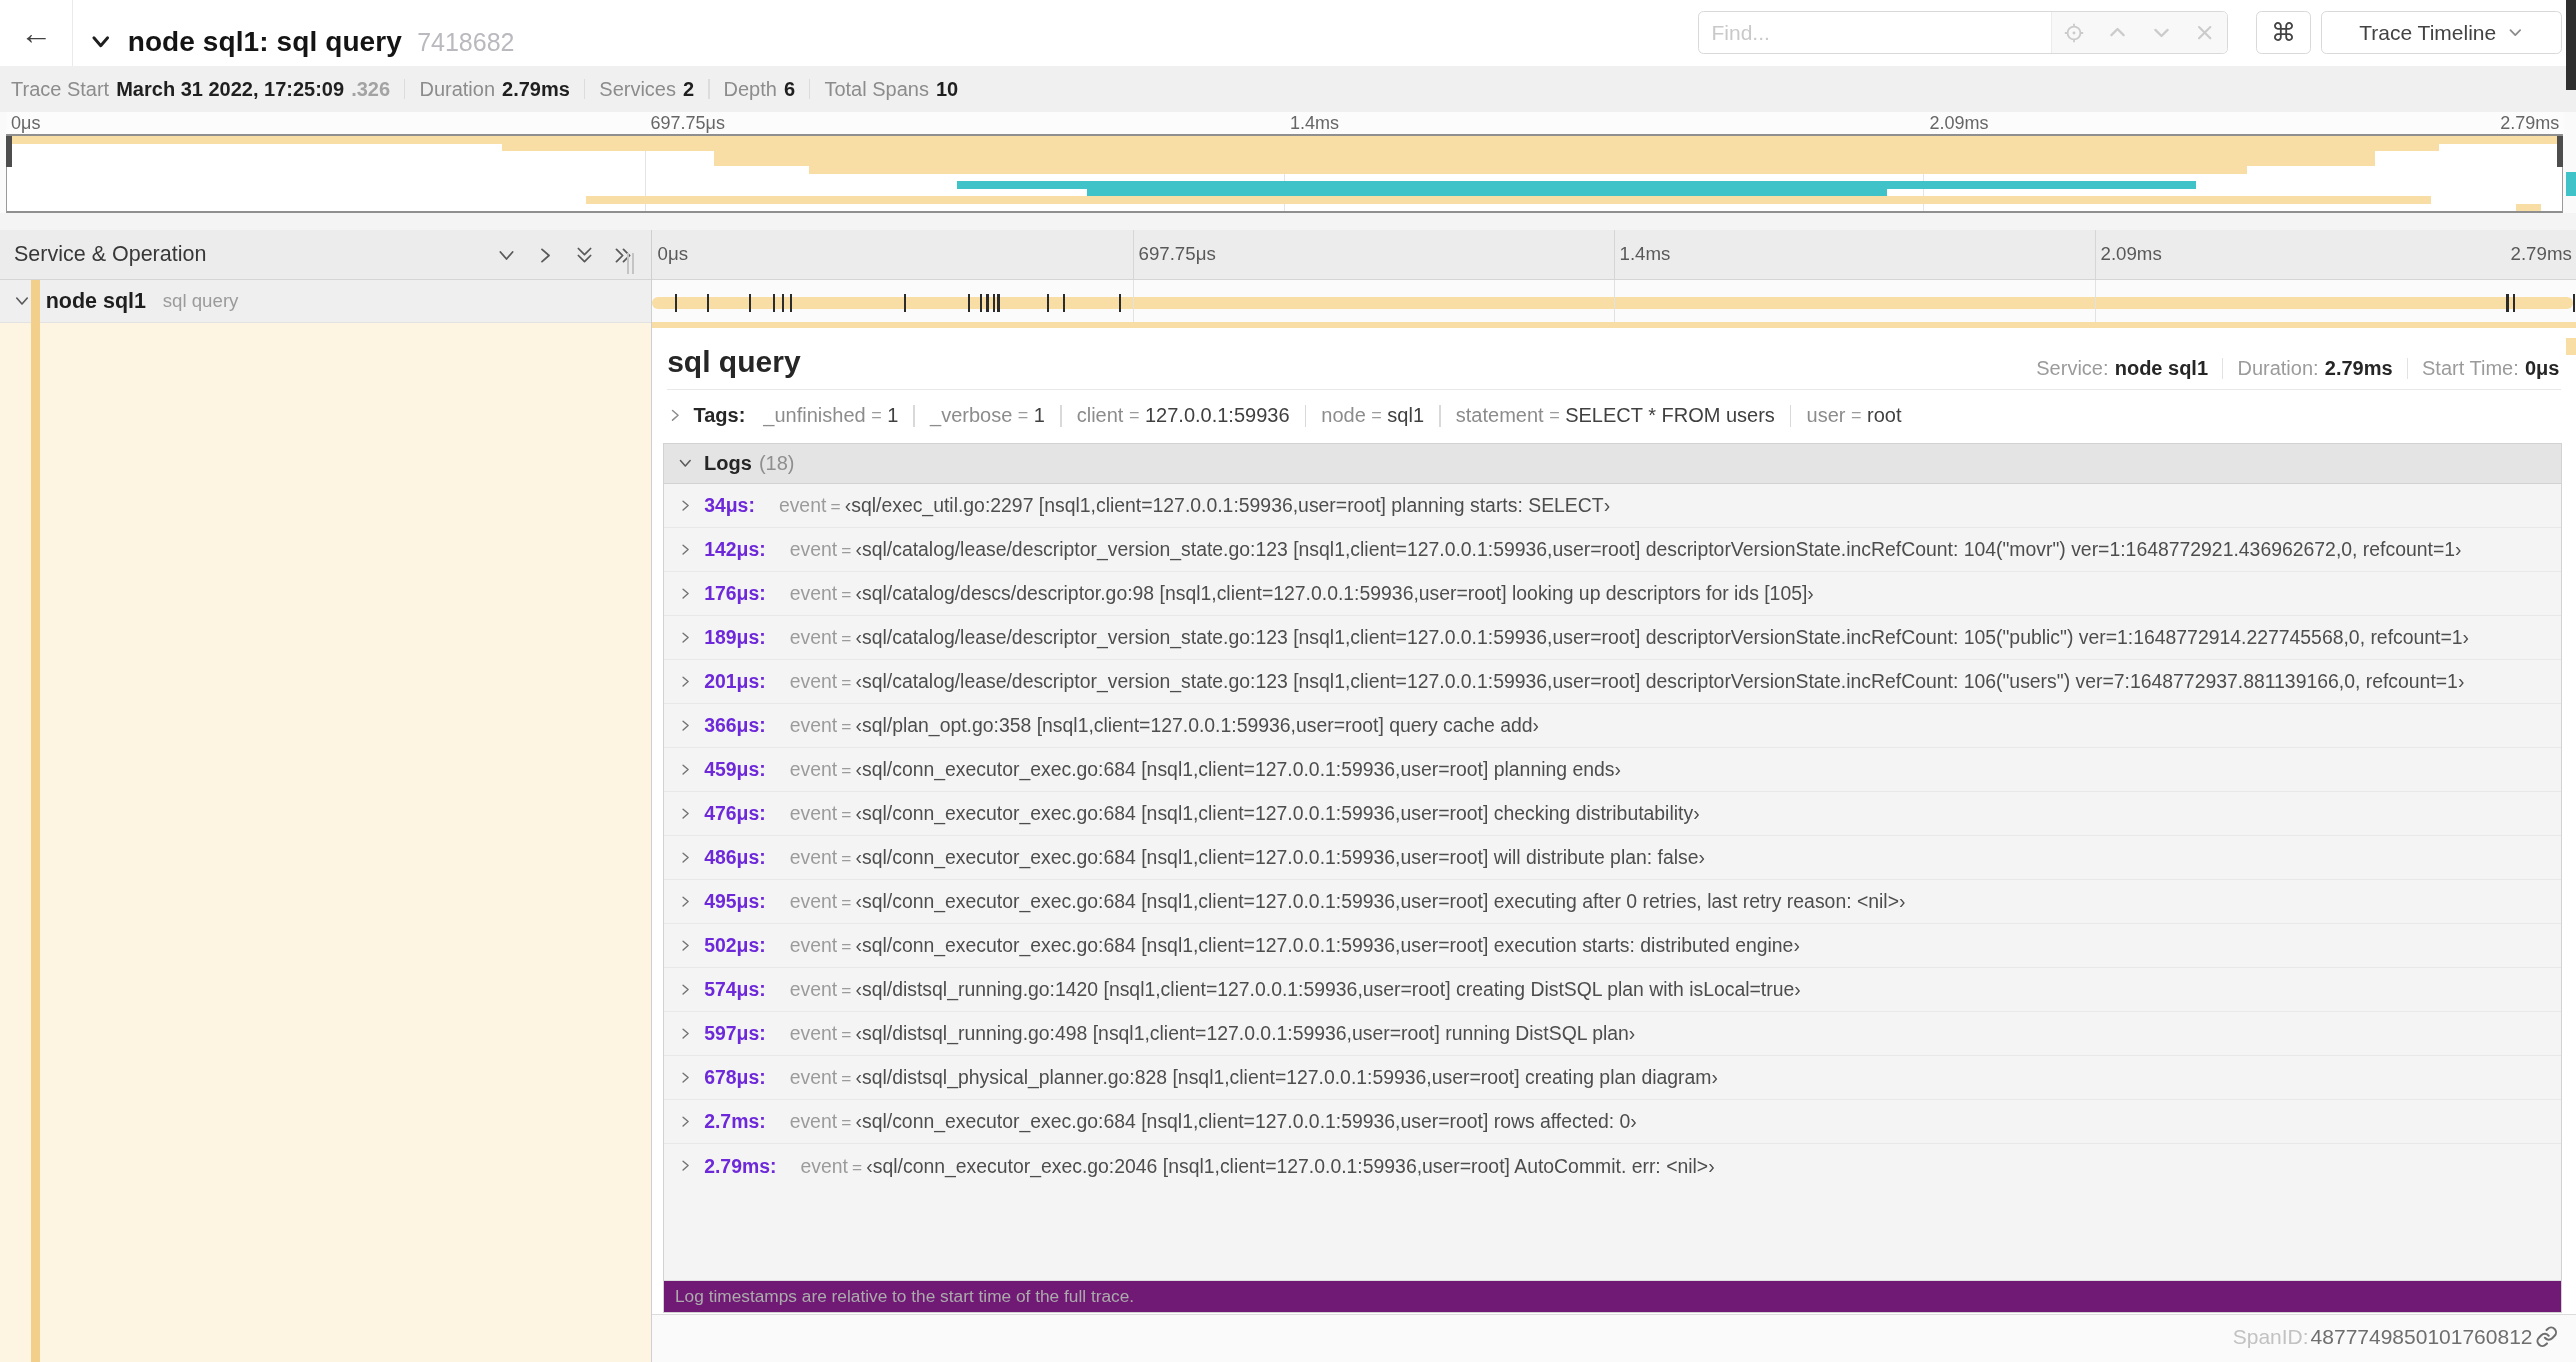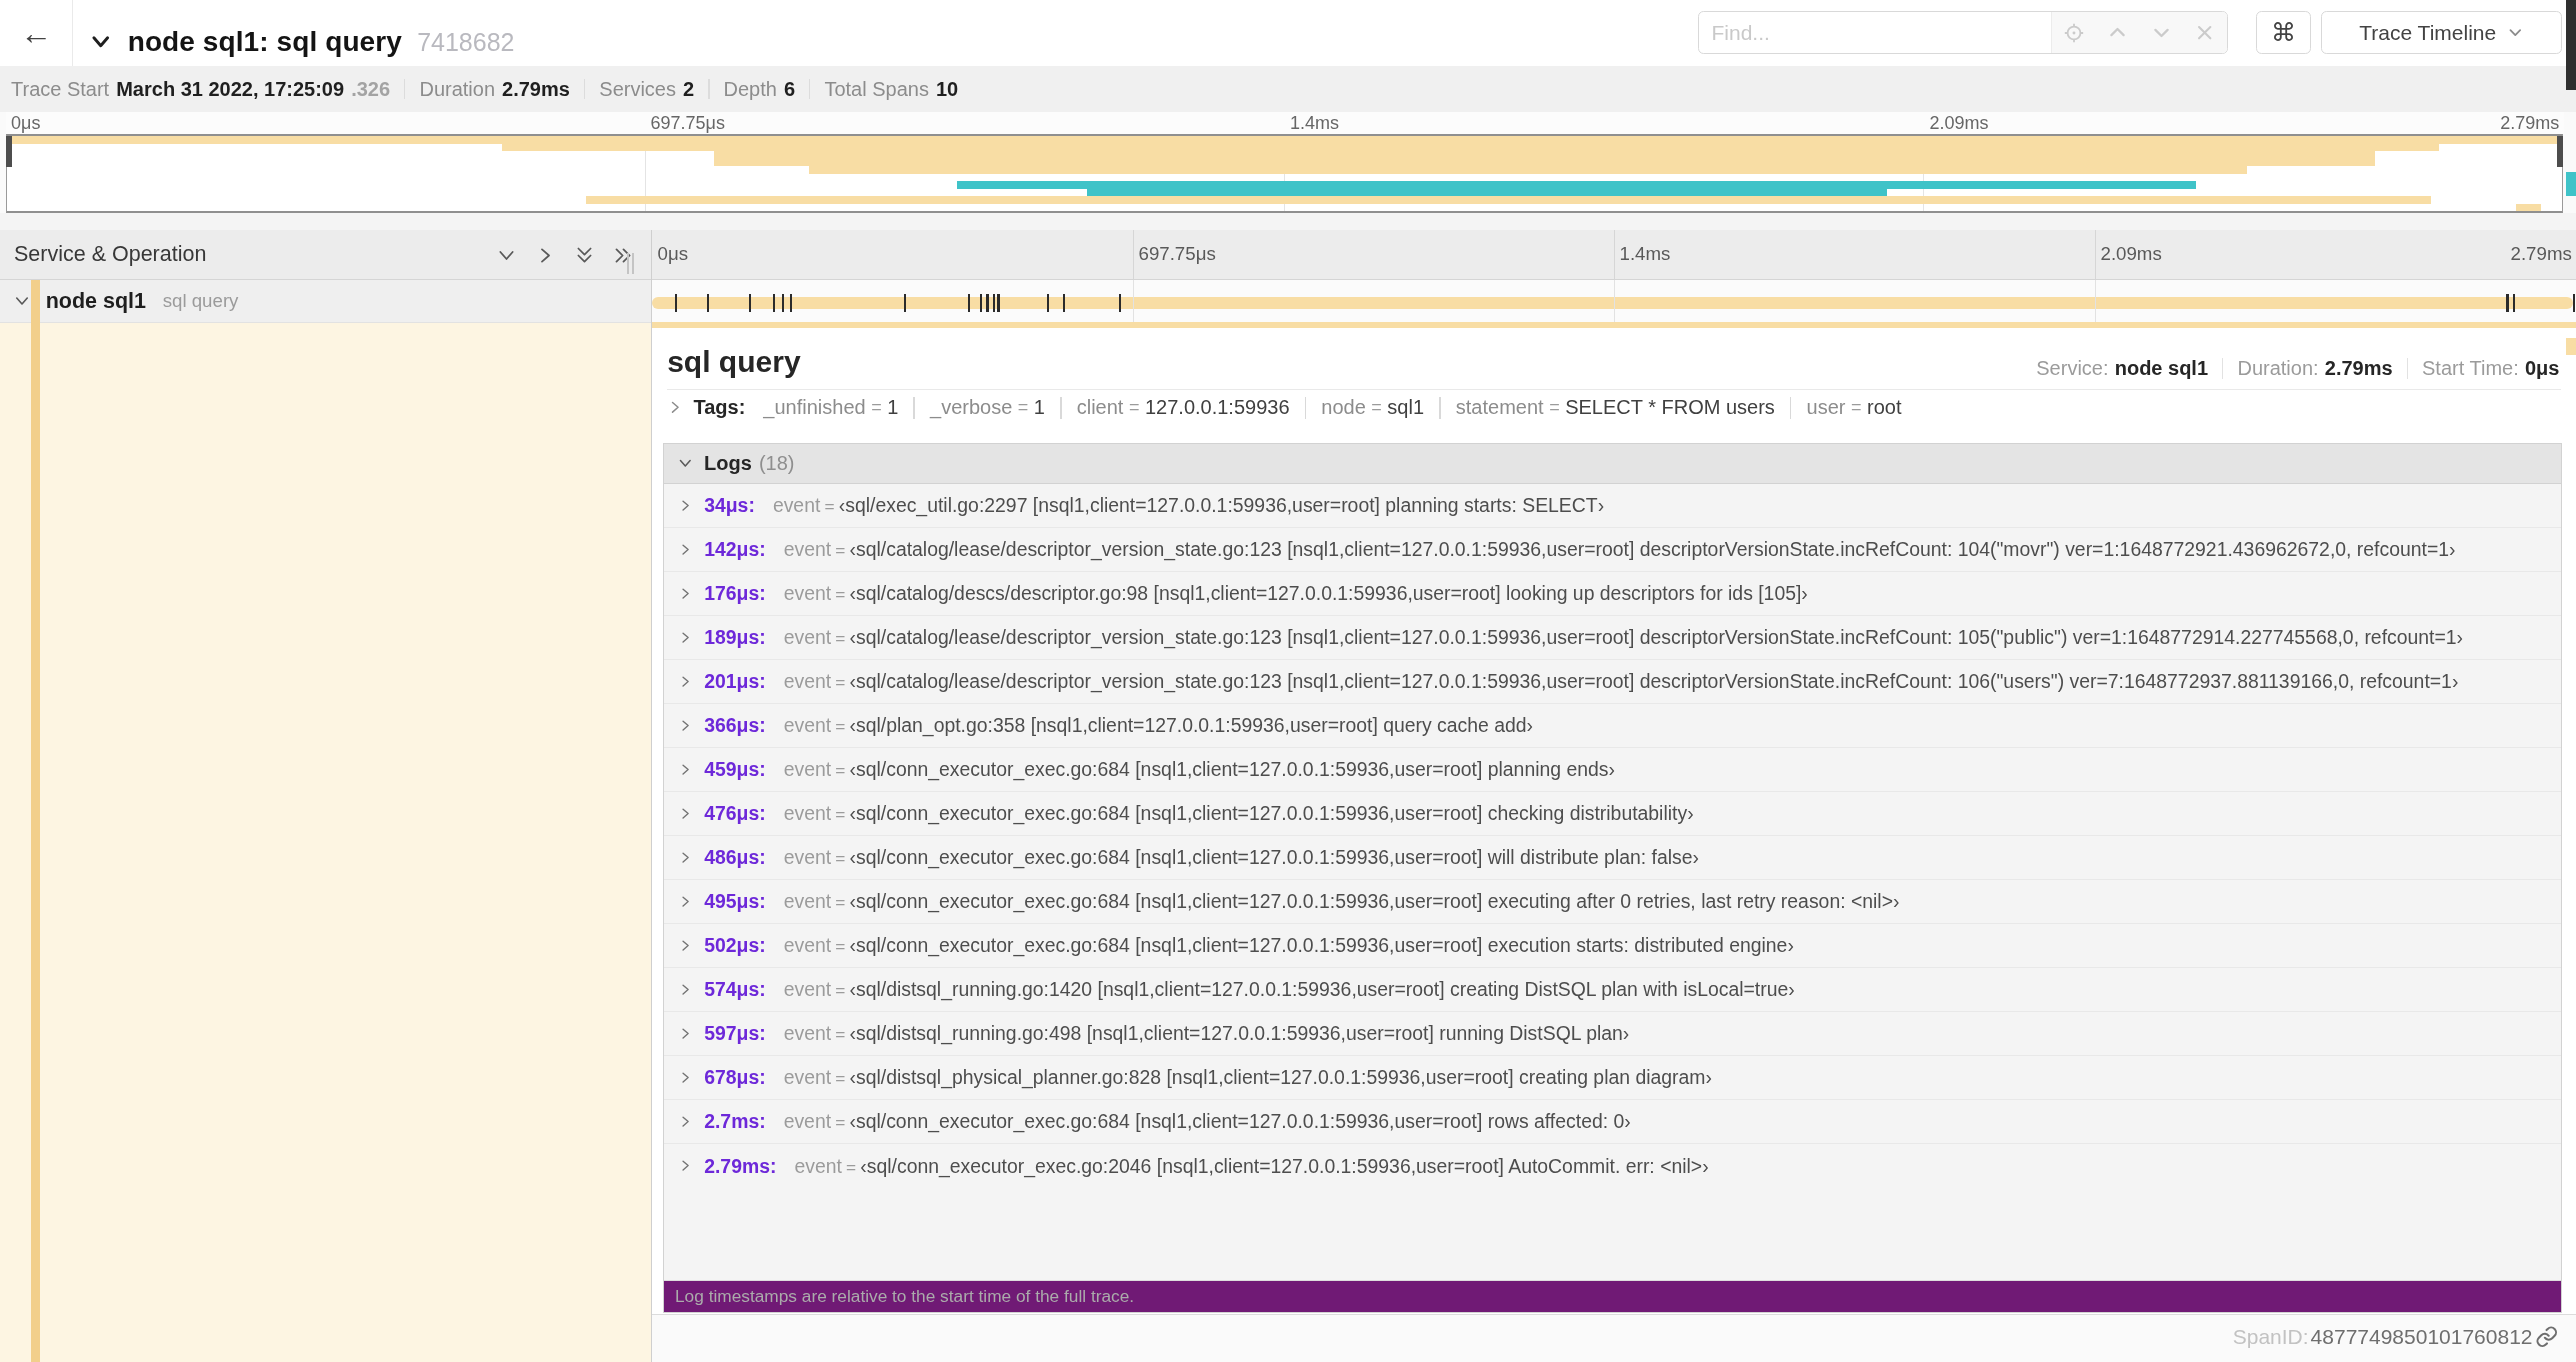--- a/index.html
+++ b/index.html
@@ -61,38 +61,38 @@
   .accent-stripe{left:31px;top:280px;width:9px;bottom:0;z-index:1;}
   .cream-col{left:0;top:323px;width:651px;bottom:0;}
   
   .detail-bar{left:652px;top:322px;right:0;height:6.2px;}
   .detail-card{left:652px;top:328px;right:0;height:987px;background:#fff;border-bottom:1.4px solid #dcdcdc;box-sizing:border-box;}
   .detail-title{position:absolute;left:15.2px;top:16.6px;font-size:30px;font-weight:bold;color:#262626;}
   .detail-meta{position:absolute;right:16.6px;top:29px;display:flex;align-items:center;font-size:20px;color:#9b9b9b;white-space:nowrap;}
   .detail-meta b{color:#262626;margin-left:6.2px;font-weight:bold;}
   .meta-sep{width:1.4px;height:21px;background:#e2e2e2;margin:0 14px;}
   .detail-hr{position:absolute;left:15.2px;right:15.2px;top:61px;height:1.4px;background:#e9e9e9;}
-  .tags-row{position:absolute;left:15.2px;top:60px;height:39px;display:flex;align-items:center;font-size:20px;cursor:pointer;}
+  .tags-row{position:absolute;left:15.2px;top:68px;height:39px;display:flex;align-items:center;font-size:20px;cursor:pointer;}
   .tags-label{font-weight:bold;color:#262626;margin-left:9.7px;}
   .tag-item{display:flex;align-items:center;white-space:nowrap;}
   .tag-item .k{color:#8c8c8c;}
   .tag-item .eq{color:#9b9b9b;margin:0 5.5px;font-size:18px;}
   .tag-item .v{color:#404040;}
   .tag-sep{width:1.4px;height:22px;background:#d9d9d9;margin:0 15.2px;}
   .tags-row .tag-item:first-of-type{margin-left:18px;}
   .logs-box{position:absolute;left:11px;right:14px;top:115px;bottom:1.4px;border:0.7px solid #d2d2d2;box-sizing:border-box;background:#f4f4f4;}
   .logs-header{height:40px;background:#e4e4e4;border-bottom:0.7px solid #d2d2d2;display:flex;align-items:center;font-size:20px;cursor:pointer;box-sizing:border-box;}
   .logs-header .lbl{font-weight:bold;color:#262626;margin-left:11px;}
   .logs-header .cnt{color:#8f8f8f;margin-left:7px;}
   .logs-header .caret{margin-left:12.5px;display:flex;}
   .log-row{height:44px;display:flex;align-items:center;white-space:nowrap;overflow:hidden;border-bottom:0.7px solid #e8e8e8;box-sizing:border-box;cursor:pointer;font-size:19.4px;}
   .log-row:last-of-type{border-bottom:none;}
   .log-caret{margin-left:14px;display:flex;flex:none;}
   .log-time{font-weight:bold;color:#6d28d9;margin-left:11px;flex:none;}
-  .log-kv{margin-left:18px;}
+  .log-kv{margin-left:24px;}
   .log-kv .k{color:#9b9b9b;}
   .log-kv .eq{color:#9b9b9b;margin:0 4.2px;font-size:17.3px;}
   .log-kv .v{color:#4d4d4d;}
   .logs-foot{position:absolute;left:0;right:0;bottom:0;height:32px;border-top:0.7px solid #ddd;display:flex;align-items:center;font-size:17.3px;color:#ababab;padding-left:11px;box-sizing:border-box;background:#701a75;}
   .spanid-row{left:652px;top:1316px;right:18px;height:42px;display:flex;align-items:center;justify-content:flex-end;gap:2px;font-size:21px;}
   .spanid-row .lbl{color:#c2c2c2;}
   .spanid-row .val{color:#6e6e6e;}
   .spanid-row .link{display:flex;cursor:pointer;}
   
   .scroll-thumb{right:0;top:0;width:9.7px;height:90px;background:#2f2f2f;z-index:9;}

